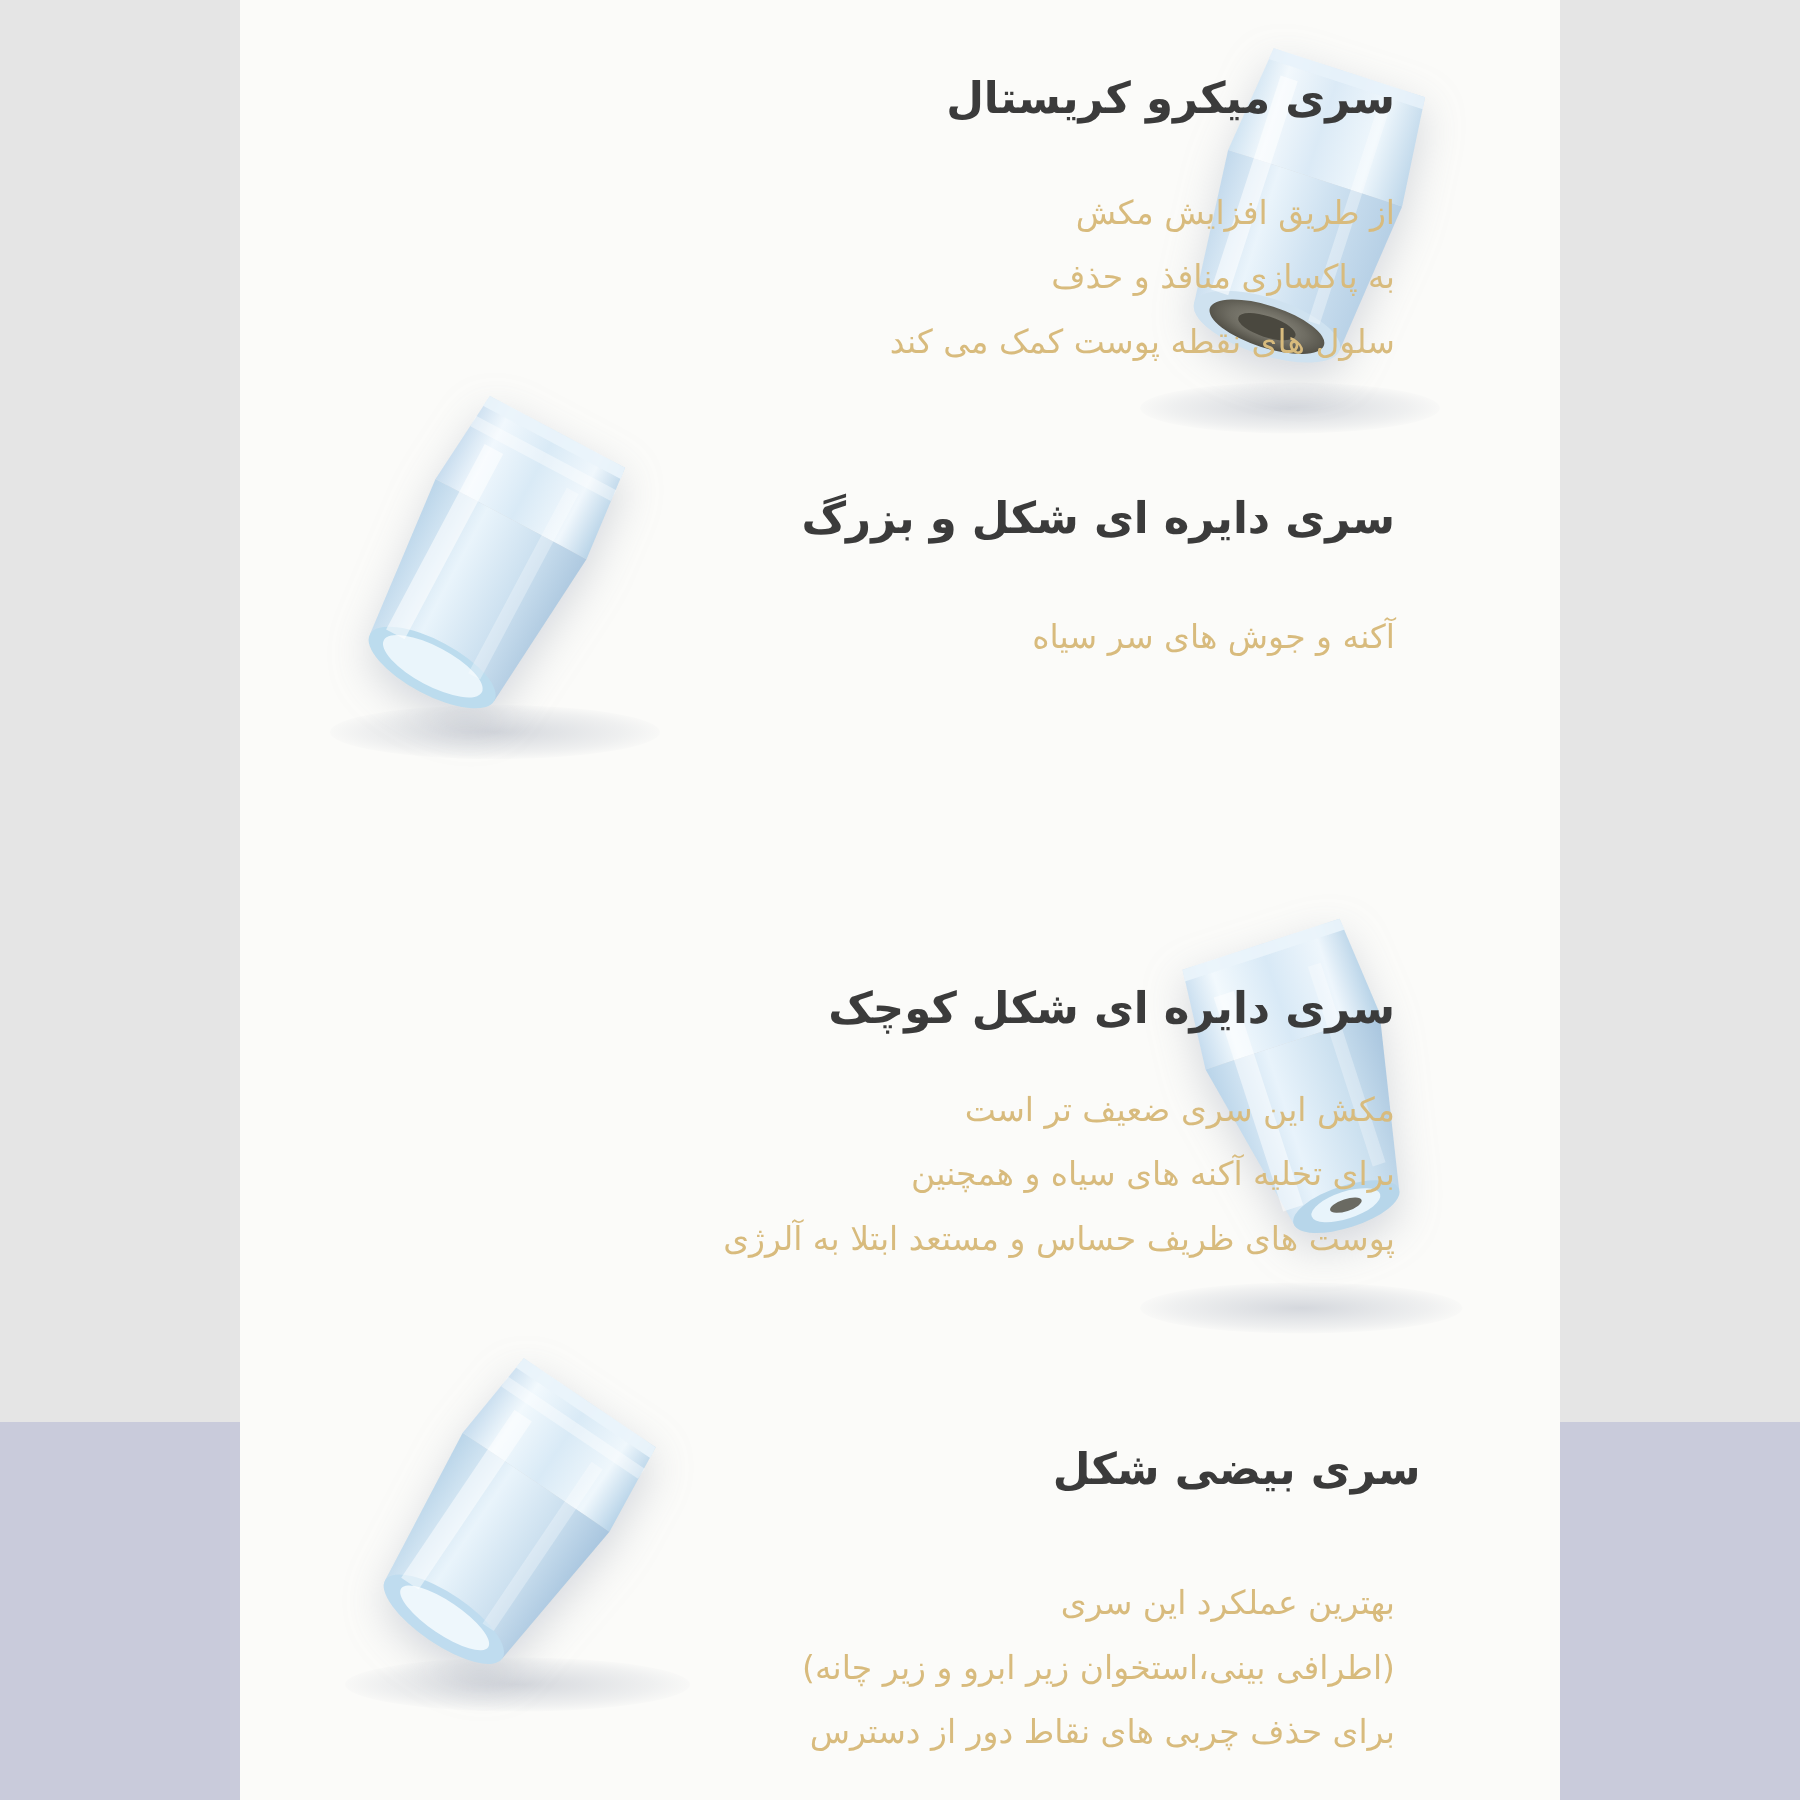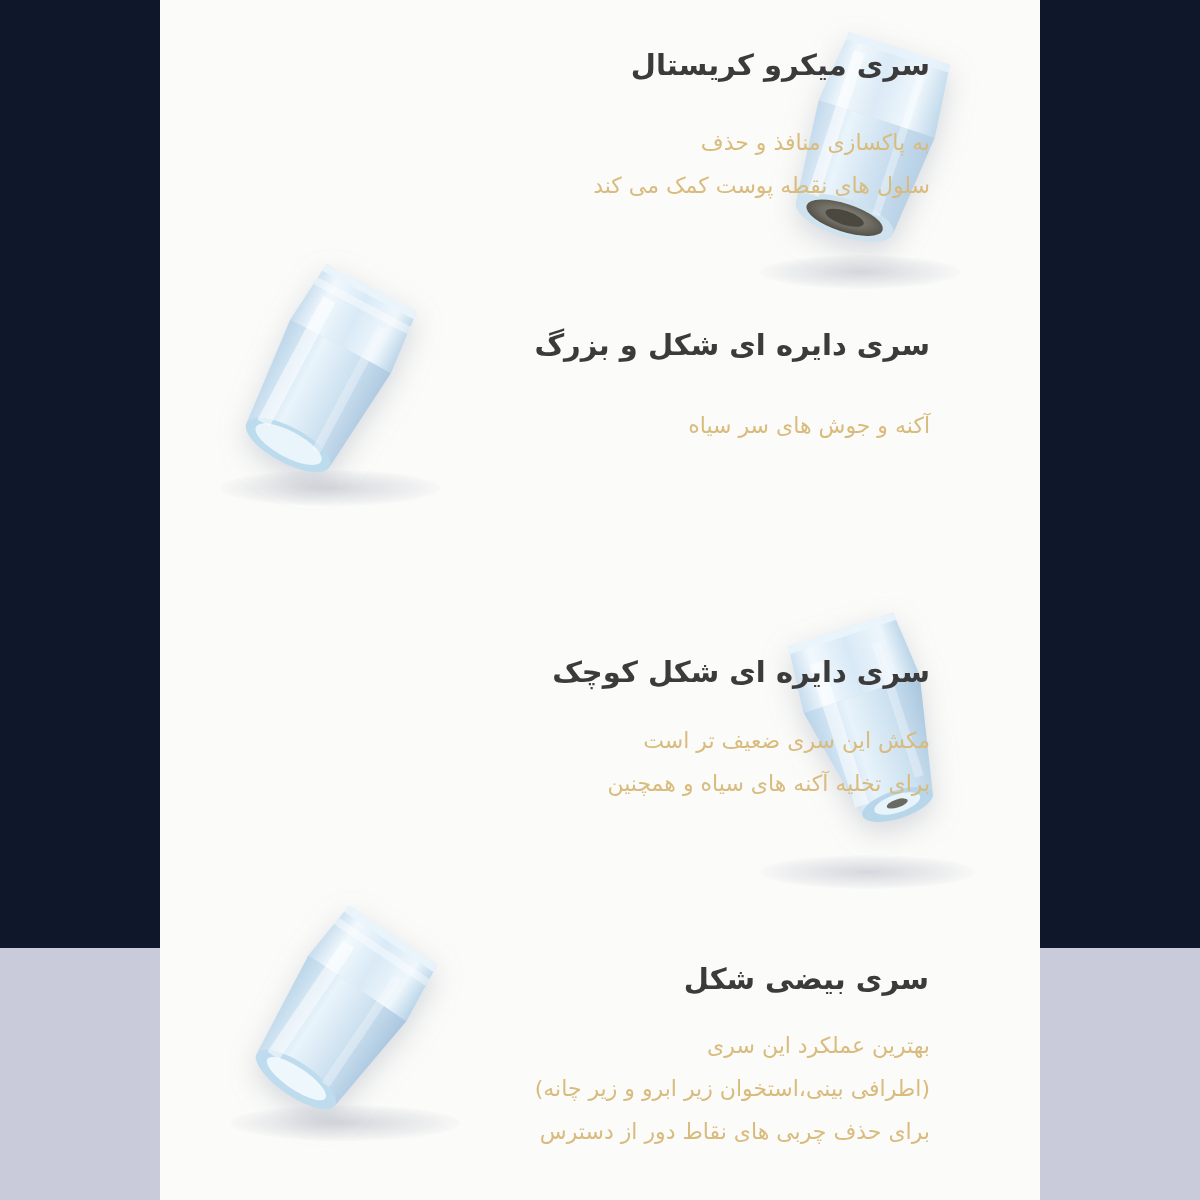--- a/index.html
+++ b/index.html
@@ -10,21 +10,21 @@
   body {
     width: 1200px;
     height: 1200px;
     overflow: hidden;
     font-family: "DejaVu Sans", "Liberation Sans", sans-serif;
   }
   .page {
     position: relative;
     width: 1200px;
     height: 948px;
-    background: #0f172a;
+    background: #e5e5e5;
   }
   .sheet {
     position: absolute;
     left: 160px;
     top: 0;
     width: 880px;
     height: 1200px;
     background: #fbfbf9;
     overflow: hidden;
   }
@@ -108,20 +108,21 @@
             <rect x="140" y="34" width="8" height="150" fill="#ffffff" opacity="0.35"></rect>
           </g>
         </svg>
       </div>
 
       <div class="tb" style="right:110px; top:48px; width:700px;">
         <div class="heading">سری میکرو کریستال</div>
       </div>
 
       <div class="tb lines" style="right:110px; top:122px; width:700px;">
+        <div class="line">از طریق افزایش مکش</div>
         <div class="line">به پاکسازی منافذ و حذف</div>
         <div class="line">سلول های نقطه پوست کمک می کند</div>
       </div>
     </div>
 
     <div class="section">
 
       <div class="shadow-blob" style="left:60px; top:470px; width:220px; height:36px;"></div>
 
       <div class="nozzle" style="left:35px; top:255px; width:250px; height:260px;">
@@ -197,20 +198,21 @@
         </svg>
       </div>
 
       <div class="tb" style="right:110px; top:655px; width:700px;">
         <div class="heading">سری دایره ای شکل کوچک</div>
       </div>
 
       <div class="tb lines" style="right:110px; top:720px; width:720px;">
         <div class="line">مکش این سری ضعیف تر است</div>
         <div class="line">برای تخلیه آکنه های سیاه و همچنین</div>
+        <div class="line">پوست های ظریف حساس و مستعد ابتلا به آلرژی</div>
       </div>
     </div>
 
     <div class="section">
 
       <div class="shadow-blob" style="left:70px; top:1105px; width:230px; height:36px;"></div>
 
       <div class="nozzle" style="left:40px; top:900px; width:270px; height:250px;">
         <svg width="270" height="250" viewBox="0 0 270 250">
           <defs>
@@ -234,25 +236,25 @@
             <ellipse cx="133" cy="192" rx="47" ry="17" fill="#bfdcef"></ellipse>
             <ellipse cx="133" cy="191" rx="35" ry="11" fill="#eef7fc"></ellipse>
             <path d="M80,18 L186,18 L187,26 L79,26 Z" fill="#eaf4fb" opacity="0.9"></path>
             <path d="M78,34 L188,34 L188,42 L78,42 Z" fill="#ffffff" opacity="0.4"></path>
             <rect x="94" y="50" width="14" height="135" fill="#ffffff" opacity="0.5"></rect>
             <rect x="156" y="50" width="9" height="130" fill="#ffffff" opacity="0.3"></rect>
           </g>
         </svg>
       </div>
 
-      <div class="tb" style="right:111px; top:962px; width:700px;">
+      <div class="tb" style="right:93px; top:962px; width:700px;">
         <div class="heading">سری بیضی شکل</div>
       </div>
 
-      <div class="tb lines" style="right:110px; top:1025px; width:720px;">
+      <div class="tb lines" style="right:110px; top:1049px; width:720px;">
         <div class="line">بهترین عملکرد این سری</div>
         <div class="line">(اطرافی بینی،استخوان زیر ابرو و زیر چانه)</div>
         <div class="line">برای حذف چربی های نقاط دور از دسترس</div>
       </div>
     </div>
 
   </div>
 </div>
 
 </body></html>

